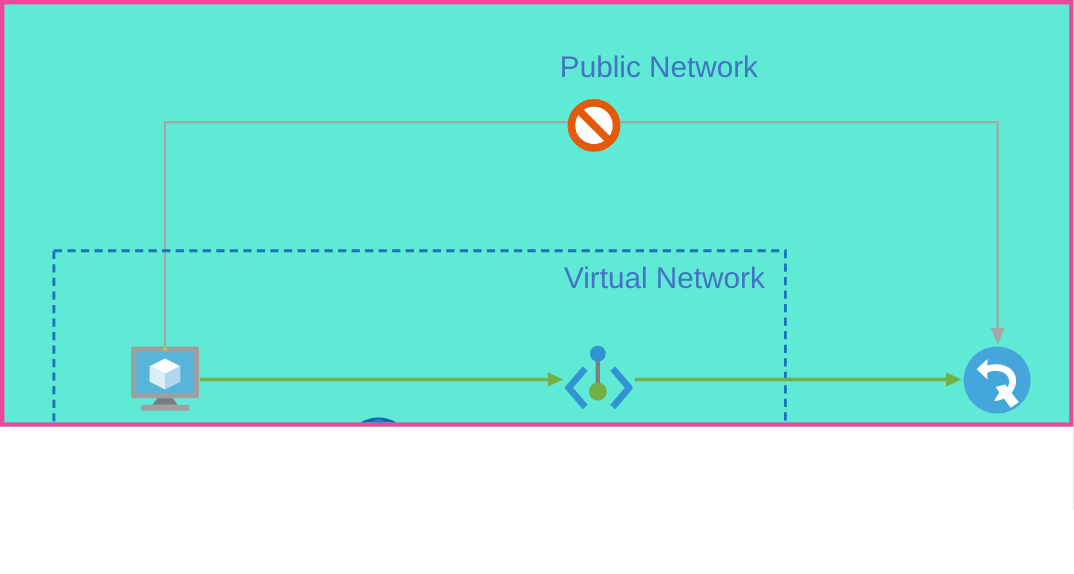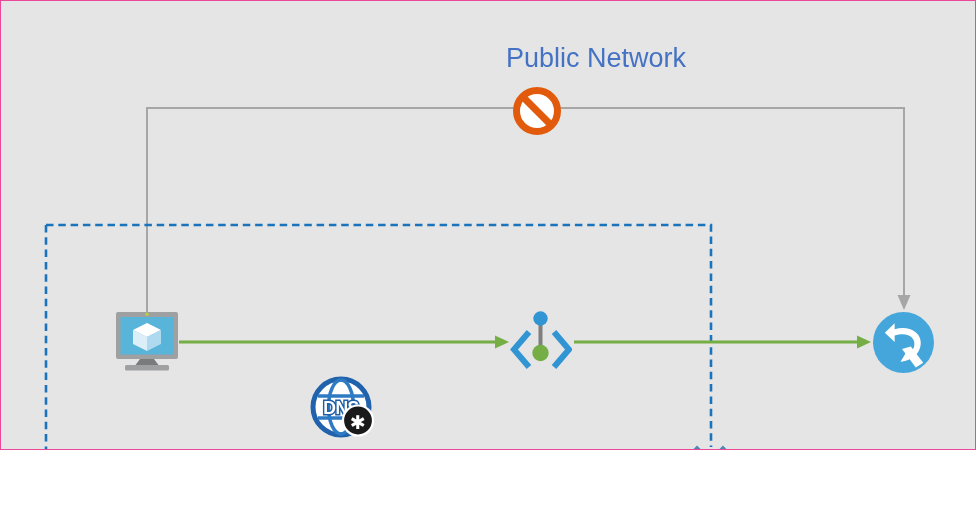--- a/index.html
+++ b/index.html
@@ -1,17 +1,17 @@
 <!DOCTYPE html>
 <html><head>
 <meta charset="utf-8">
 <style>
   html,body{margin:0;padding:0;background:#fff;font-family:"Liberation Sans",sans-serif;}
-  #canvas{position:relative;width:976px;height:450px;box-sizing:border-box;
-          border:1px solid #ec4899;background:#e5e5e5;overflow:hidden;}
+  #canvas{position:relative;width:976px;height:388px;box-sizing:border-box;
+          border:4px solid #ec4899;background:#5eead4;overflow:hidden;}
   .layer{position:absolute;left:0;top:0;}
   .net-label{position:absolute;text-align:center;color:#4472C4;font-size:27px;
              line-height:30px;font-weight:400;white-space:nowrap;}
   .icon{position:absolute;}
   .icon svg{display:block;}
 </style>
 </head>
 <body>
 
 <div id="canvas">
@@ -33,20 +33,21 @@
       <polygon points="856,334.5 870,341 856,347.5" fill="#74AE44"></polygon>
     </g>
 
     <g>
       <circle cx="536" cy="110" r="20.5" fill="#ffffff" stroke="#E25A0C" stroke-width="7"></circle>
       <line x1="521.5" y1="95.5" x2="550.5" y2="124.5" stroke="#E25A0C" stroke-width="7"></line>
     </g>
   </svg>
 
   <div class="net-label" style="left:415px;top:42px;width:360px;">Public Network</div>
+  <div class="net-label" style="left:420px;top:234px;width:360px;">Virtual Network</div>
 
   <div class="icon" style="left:115px;top:309px;">
     <svg width="62" height="61" viewBox="0 0 62 61">
       <rect x="0" y="2" width="62" height="47" rx="2" fill="#9FA0A2"></rect>
       <circle cx="31" cy="4.2" r="1.6" fill="#B8D432"></circle>
       <rect x="4.5" y="7" width="53" height="37.5" fill="#59B4D9"></rect>
       <polygon points="31,13 45,20 31,27 17,20" fill="#FFFFFF"></polygon>
       <polygon points="17,20 31,27 31,41 17,34" fill="#DCEEF8"></polygon>
       <polygon points="45,20 31,27 31,41 45,34" fill="#AFD9EE"></polygon>
       <polygon points="24,49 38,49 42.5,55 19.5,55" fill="#7A7B7C"></polygon>

